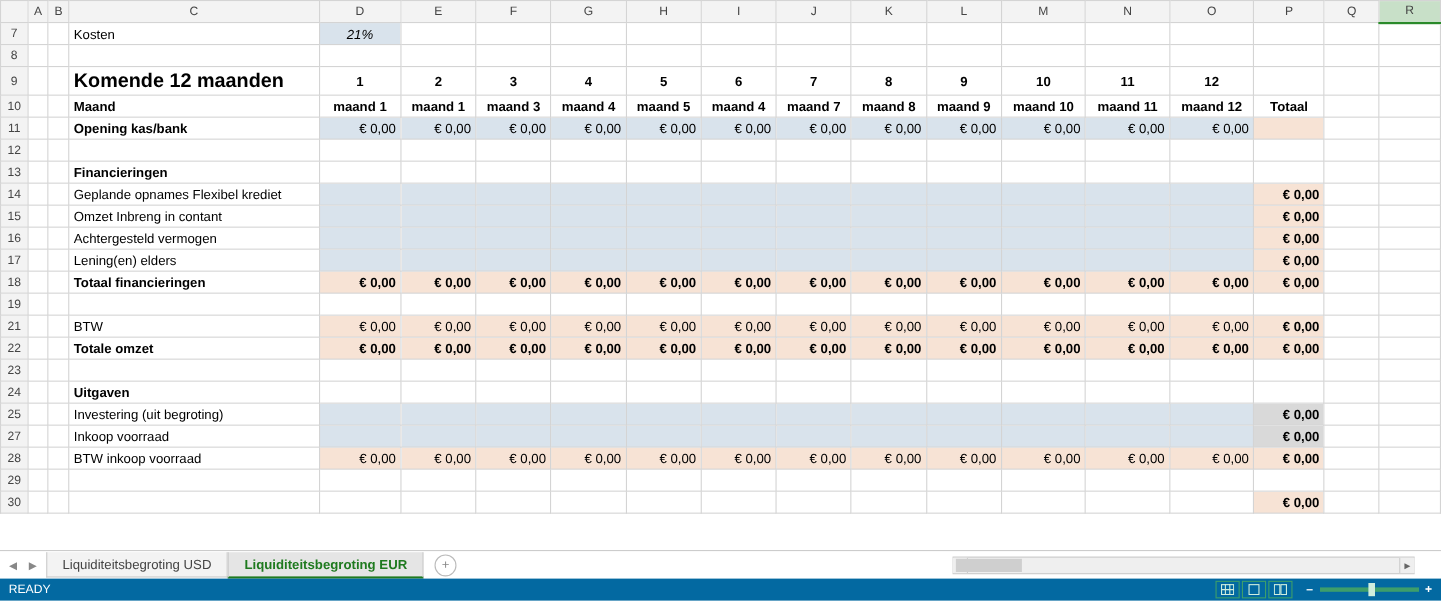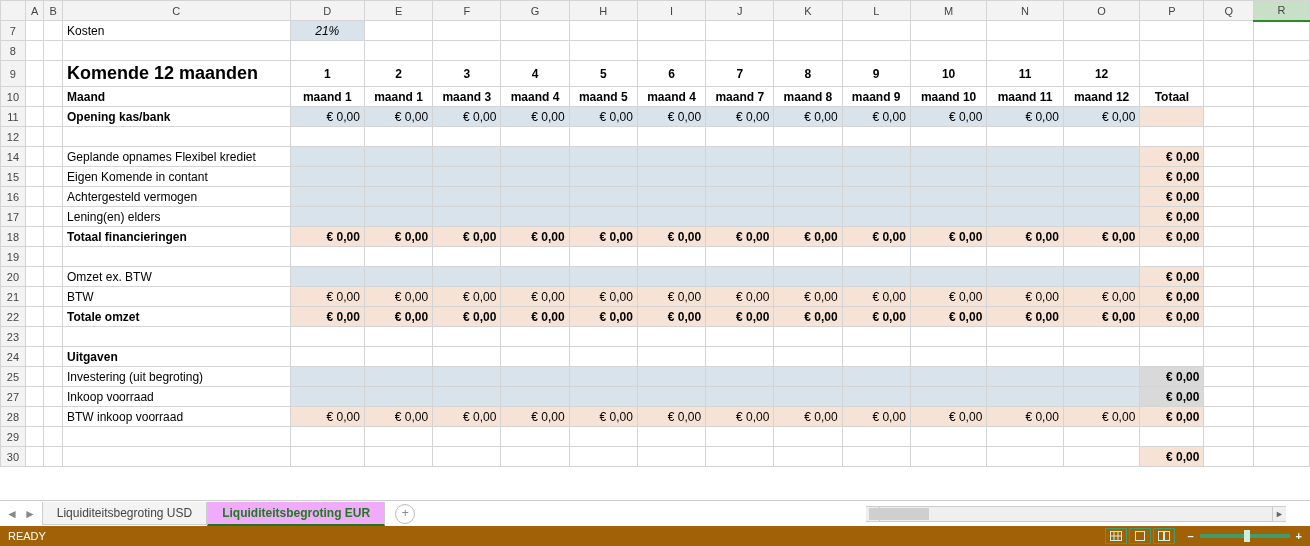--- a/index.html
+++ b/index.html
@@ -83,21 +83,21 @@
   .tabnav span { cursor: default; }
   .tab {
     padding: 4px 14px;
     border: 1px solid #ccc;
     border-top: none;
     background: #f3f3f3;
     color: #444;
     cursor: pointer;
   }
   .tab.active {
-    background: #f0abfc;
+    background: #e5e5e5;
     color: #1f7a1f;
     font-weight: bold;
     border-bottom: 2px solid #1f7a1f;
   }
   .addtab {
     width: 20px; height: 20px;
     border: 1px solid #bbb;
     border-radius: 50%;
     margin-left: 10px;
     text-align: center;
@@ -124,21 +124,21 @@
     background: #efefef; color: #666; font-size: 9px;
   }
   .hscroll .arrow.l { left: -1px; border-right: 1px solid #ccc; }
   .hscroll .arrow.r { right: -1px; border-left: 1px solid #ccc; }
 
   
   .statusbar {
     position: absolute;
     left: 0; right: 0; bottom: 0;
     height: 20px;
-    background: #a16207;
+    background: #0369a1;
     color: #fff;
     font-size: 11px;
     display: flex;
     align-items: center;
     padding: 0 8px;
   }
   .statusbar .spacer { flex: 1; }
   .viewbtn {
     width: 22px; height: 16px;
     border: 1px solid #3d9e6b;
@@ -327,20 +327,41 @@
           <td></td>
           <td></td>
           <td></td>
           <td></td>
           <td></td>
           <td></td>
           <td></td>
           <td></td>
         </tr>
         <tr>
+          <th class="rowhdr">13</th>
+          <td></td>
+          <td></td>
+          <td class="bold">Financieringen</td>
+          <td></td>
+          <td></td>
+          <td></td>
+          <td></td>
+          <td></td>
+          <td></td>
+          <td></td>
+          <td></td>
+          <td></td>
+          <td></td>
+          <td></td>
+          <td></td>
+          <td></td>
+          <td></td>
+          <td></td>
+        </tr>
+        <tr>
           <th class="rowhdr">14</th>
           <td></td>
           <td></td>
           <td>Geplande opnames Flexibel krediet</td>
           <td class="bg-blue"></td>
           <td class="bg-blue"></td>
           <td class="bg-blue"></td>
           <td class="bg-blue"></td>
           <td class="bg-blue"></td>
           <td class="bg-blue"></td>
@@ -351,21 +372,21 @@
           <td class="bg-blue"></td>
           <td class="bg-blue"></td>
           <td class="bg-orange right bold">€ 0,00</td>
           <td></td>
           <td></td>
         </tr>
         <tr>
           <th class="rowhdr">15</th>
           <td></td>
           <td></td>
-          <td>Eigen Komende in contant</td>
+          <td>Omzet Inbreng in contant</td>
           <td class="bg-blue"></td>
           <td class="bg-blue"></td>
           <td class="bg-blue"></td>
           <td class="bg-blue"></td>
           <td class="bg-blue"></td>
           <td class="bg-blue"></td>
           <td class="bg-blue"></td>
           <td class="bg-blue"></td>
           <td class="bg-blue"></td>
           <td class="bg-blue"></td>
@@ -449,41 +470,20 @@
           <td></td>
           <td></td>
           <td></td>
           <td></td>
           <td></td>
           <td></td>
           <td></td>
           <td></td>
           <td></td>
           <td></td>
-          <td></td>
-          <td></td>
-        </tr>
-        <tr>
-          <th class="rowhdr">20</th>
-          <td></td>
-          <td></td>
-          <td>Omzet ex. BTW</td>
-          <td class="bg-blue"></td>
-          <td class="bg-blue"></td>
-          <td class="bg-blue"></td>
-          <td class="bg-blue"></td>
-          <td class="bg-blue"></td>
-          <td class="bg-blue"></td>
-          <td class="bg-blue"></td>
-          <td class="bg-blue"></td>
-          <td class="bg-blue"></td>
-          <td class="bg-blue"></td>
-          <td class="bg-blue"></td>
-          <td class="bg-blue"></td>
-          <td class="bg-orange right bold">€ 0,00</td>
           <td></td>
           <td></td>
         </tr>
         <tr>
           <th class="rowhdr">21</th>
           <td></td>
           <td></td>
           <td>BTW</td>
           <td class="bg-orange right">€ 0,00</td>
           <td class="bg-orange right">€ 0,00</td>

